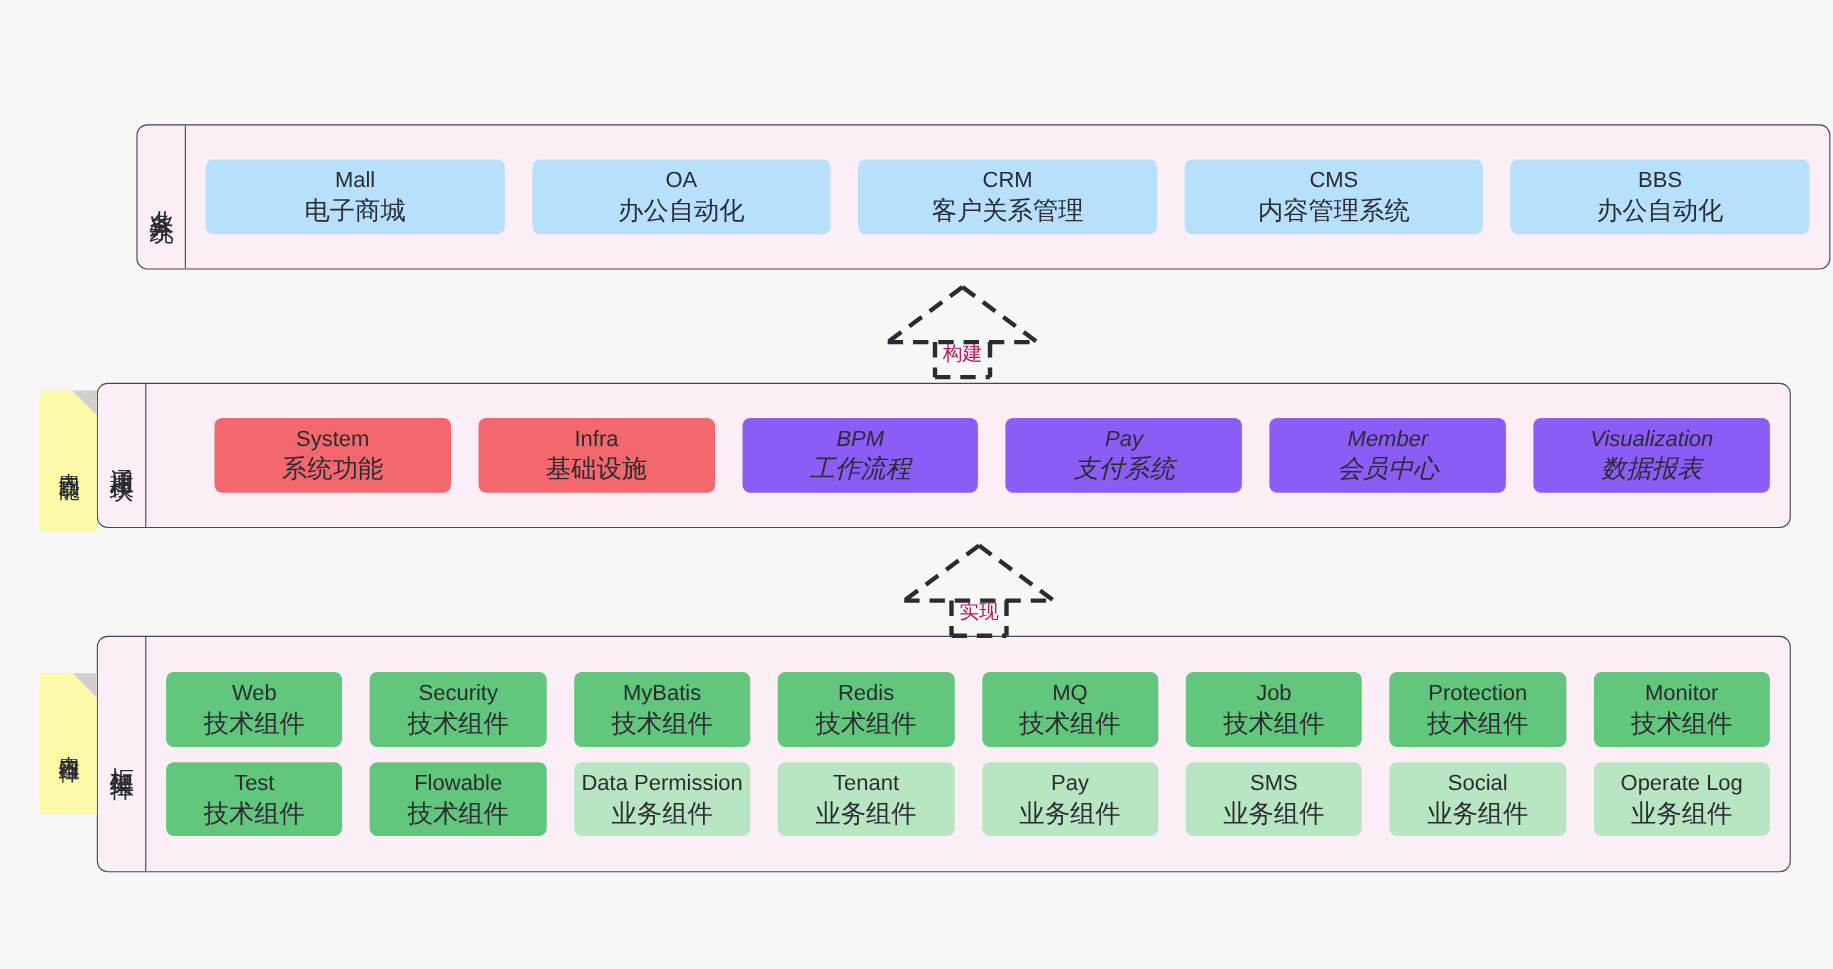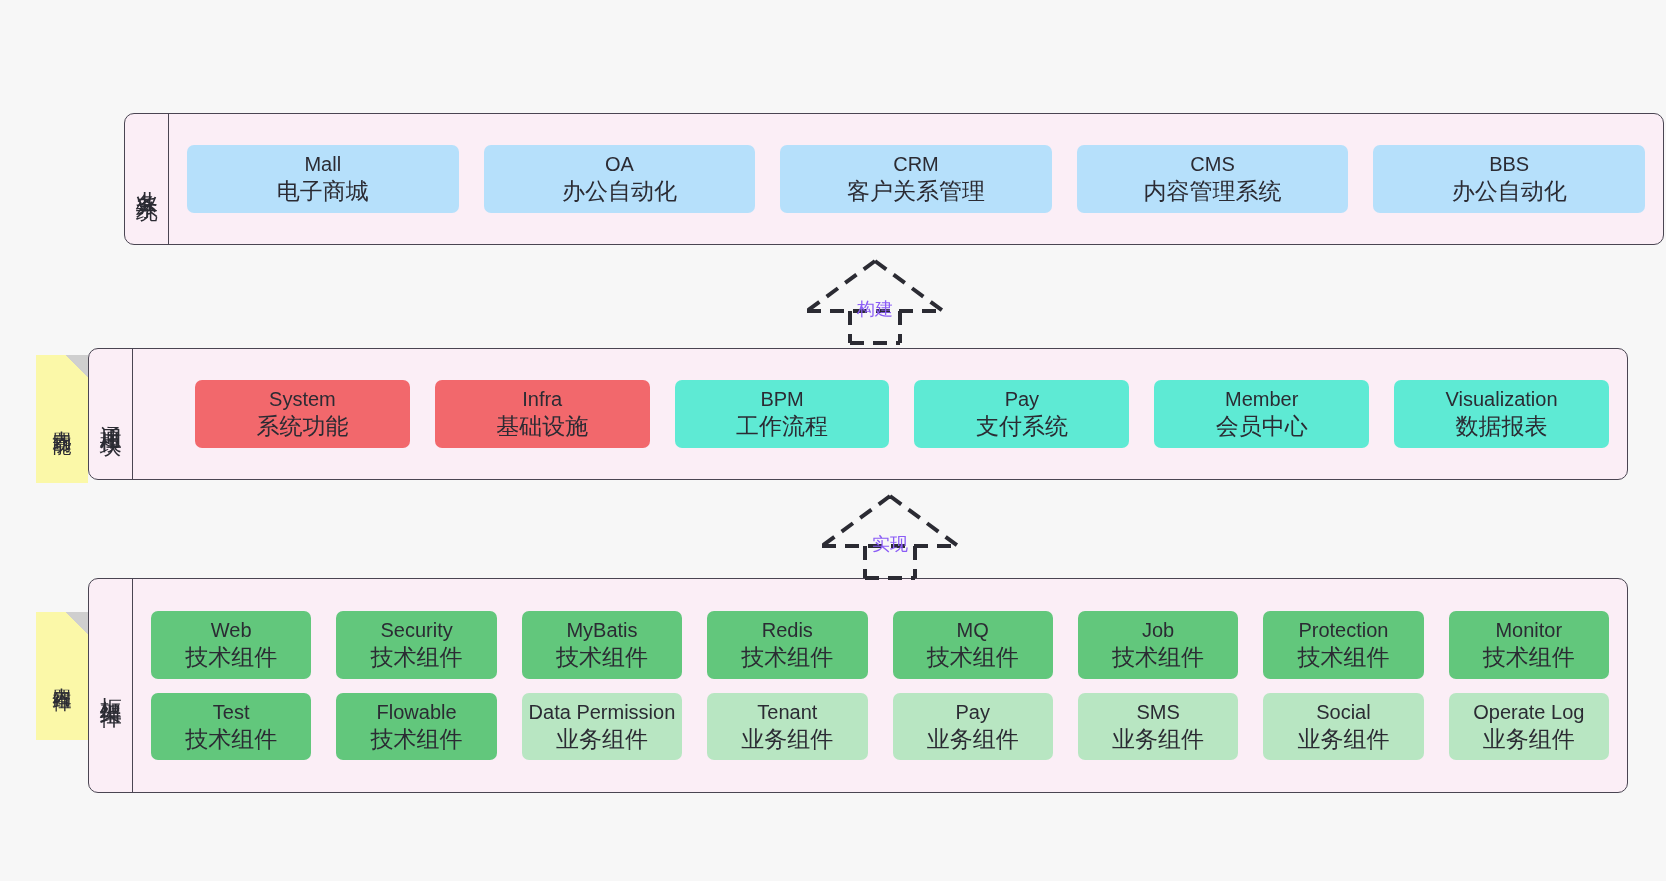--- a/index.html
+++ b/index.html
@@ -79,21 +79,21 @@
     font-size: 20px;
     white-space: normal;
   }
   .card .cn {
     font-size: 23px;
   }
 
   
   .blue       { background: #b6e0fb; }
   .red-strong { background: #f2686c; }
-  .red-soft   { background: #5eead4; }
+  .red-soft   { background: #8b5cf6; font-style: italic; }
   .green-strong { background: #62c77c; }
   .green-soft   { background: #b8e6c2; }
 
   
   .sticky {
     position: absolute;
     background: #fbf8a8;
     box-sizing: border-box;
     display: flex;
     align-items: center;
@@ -121,25 +121,25 @@
   .arrow {
     position: absolute;
     width: 160px;
     height: 92px;
     z-index: 4;
   }
   .arrow svg { display: block; }
   .arrow .arrow-label {
     position: absolute;
     left: 50%;
-    top: 44px;
+    top: 56px;
     transform: translateX(-50%);
     font-size: 18px;
     background: transparent;
-    color: #8b5cf6;
+    color: #be185d;
     padding: 0 2px;
     white-space: nowrap;
   }
 </style>
 </head>
 <body>
 
 <div class="section" style="left:88px; top:113px; width:1540px; height:132px;margin-left:36px;">
   <div class="v-label">
     <span>业务系统</span>

